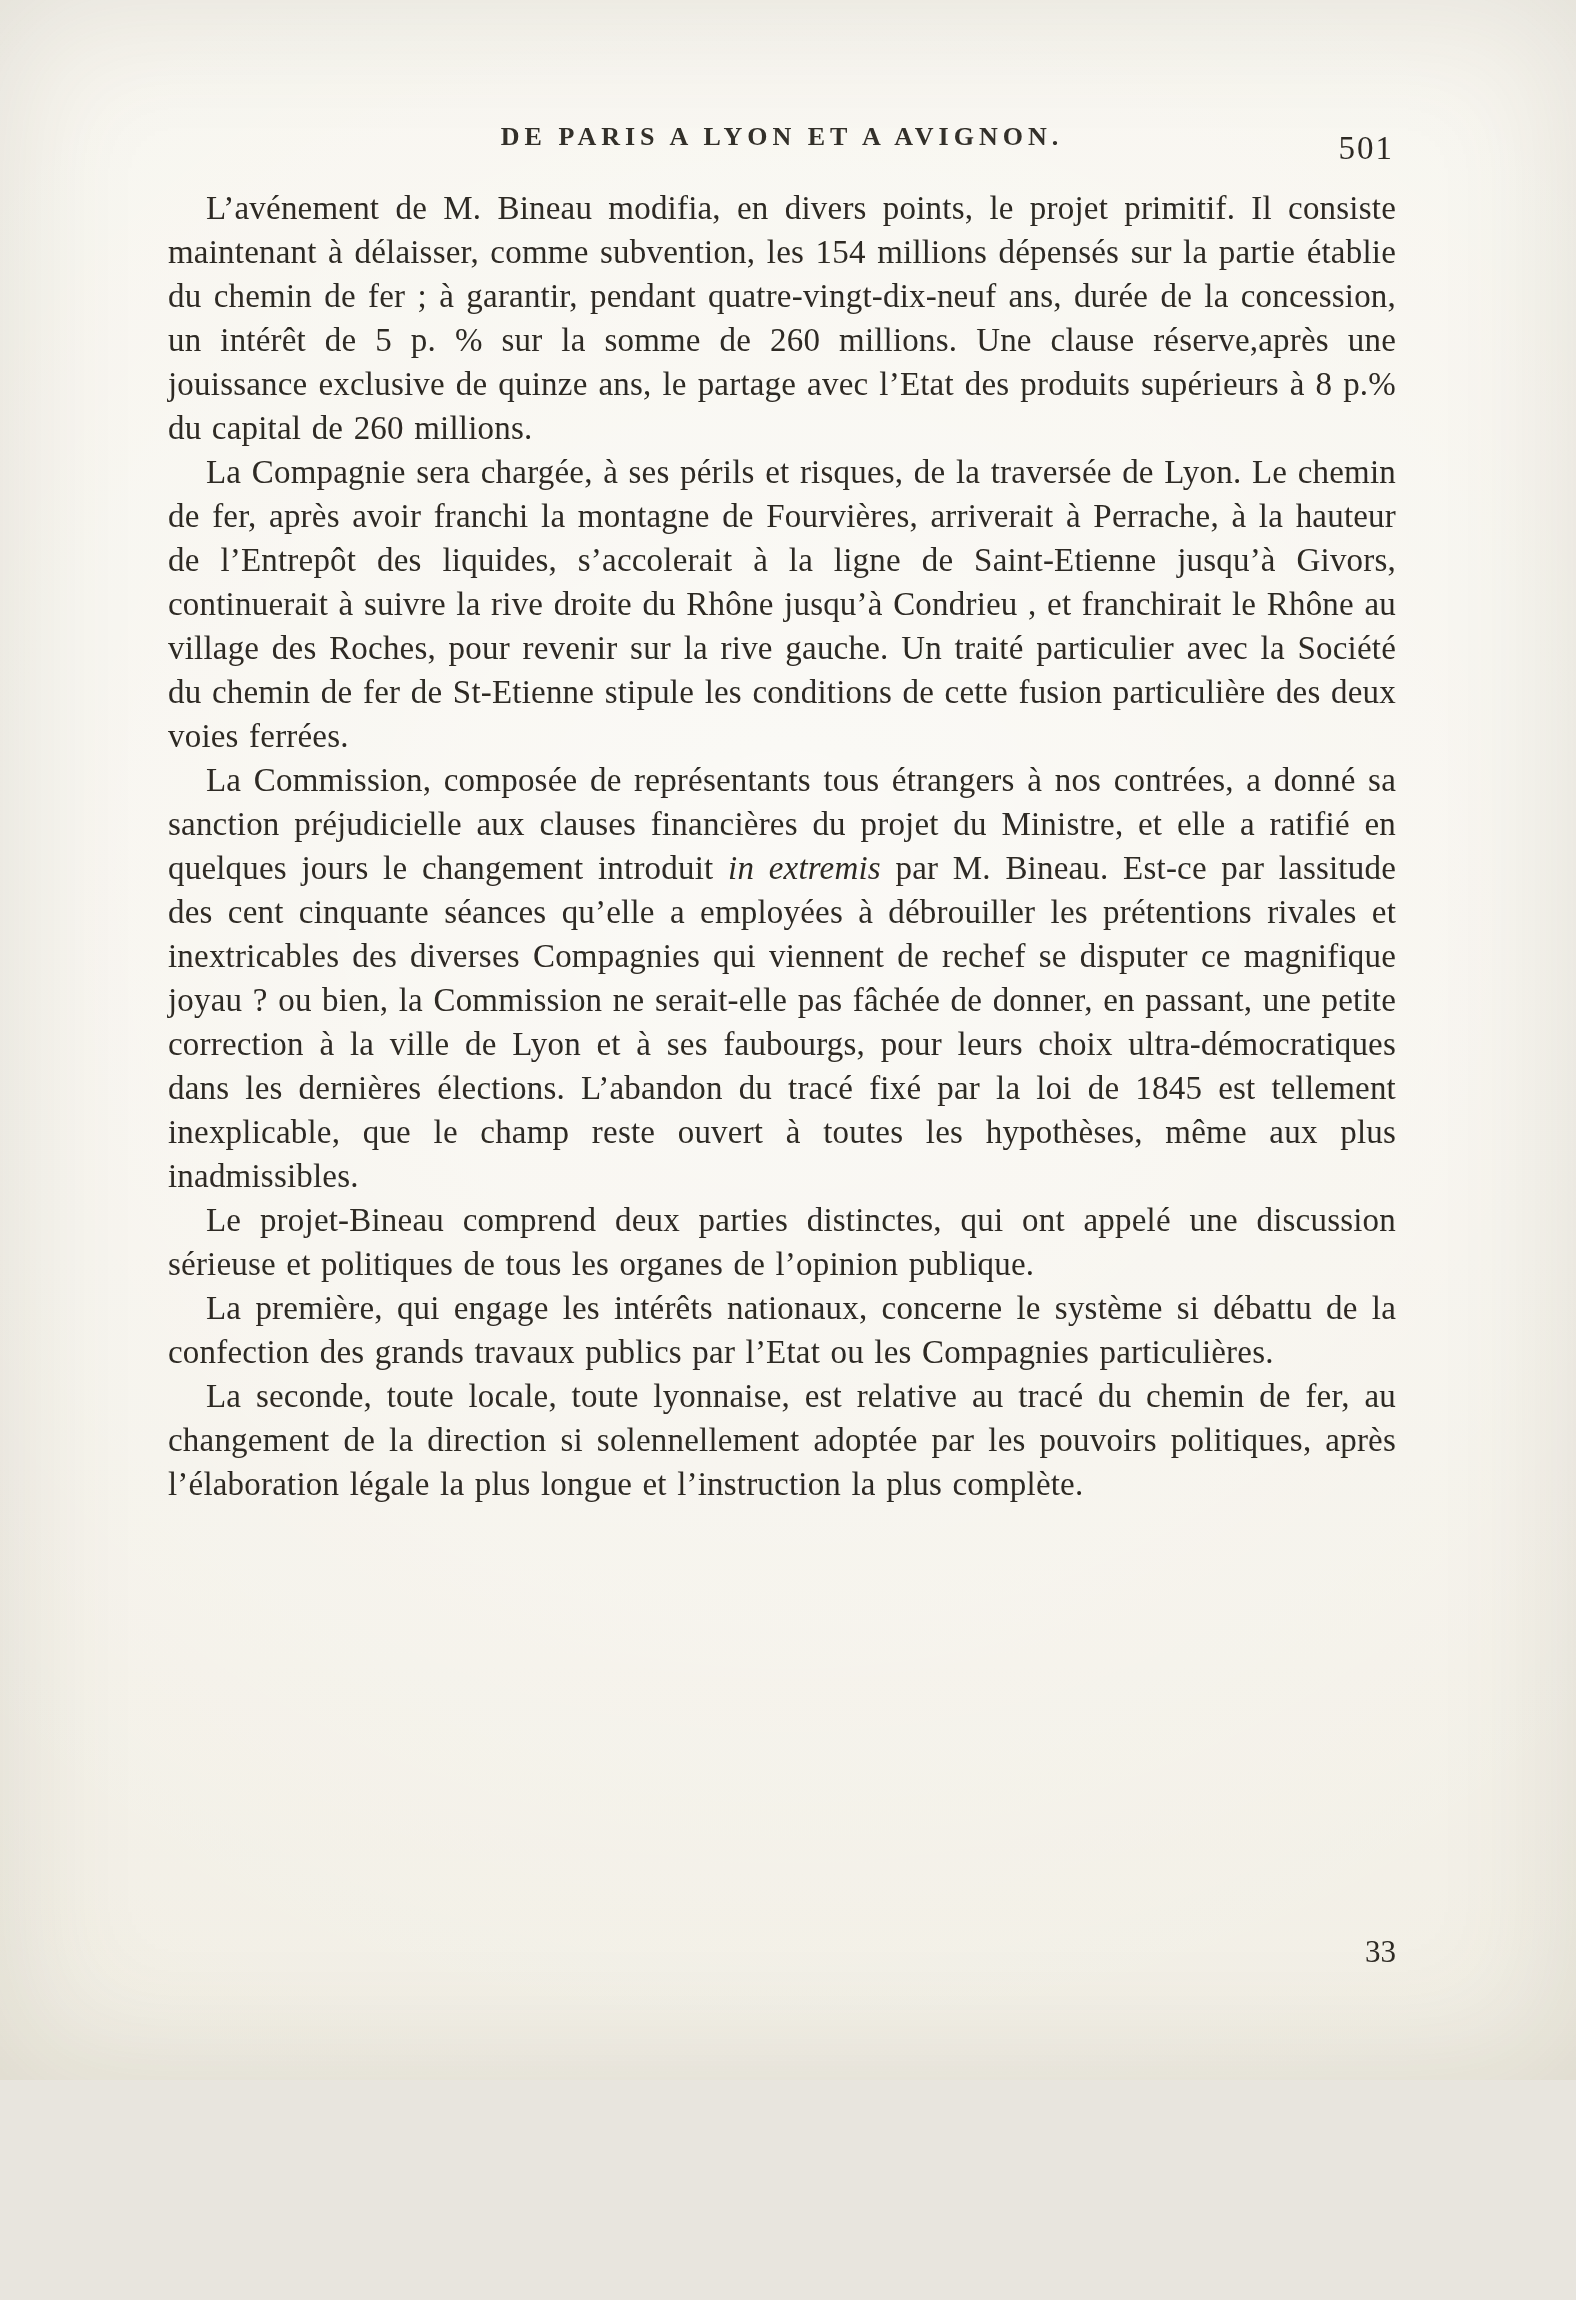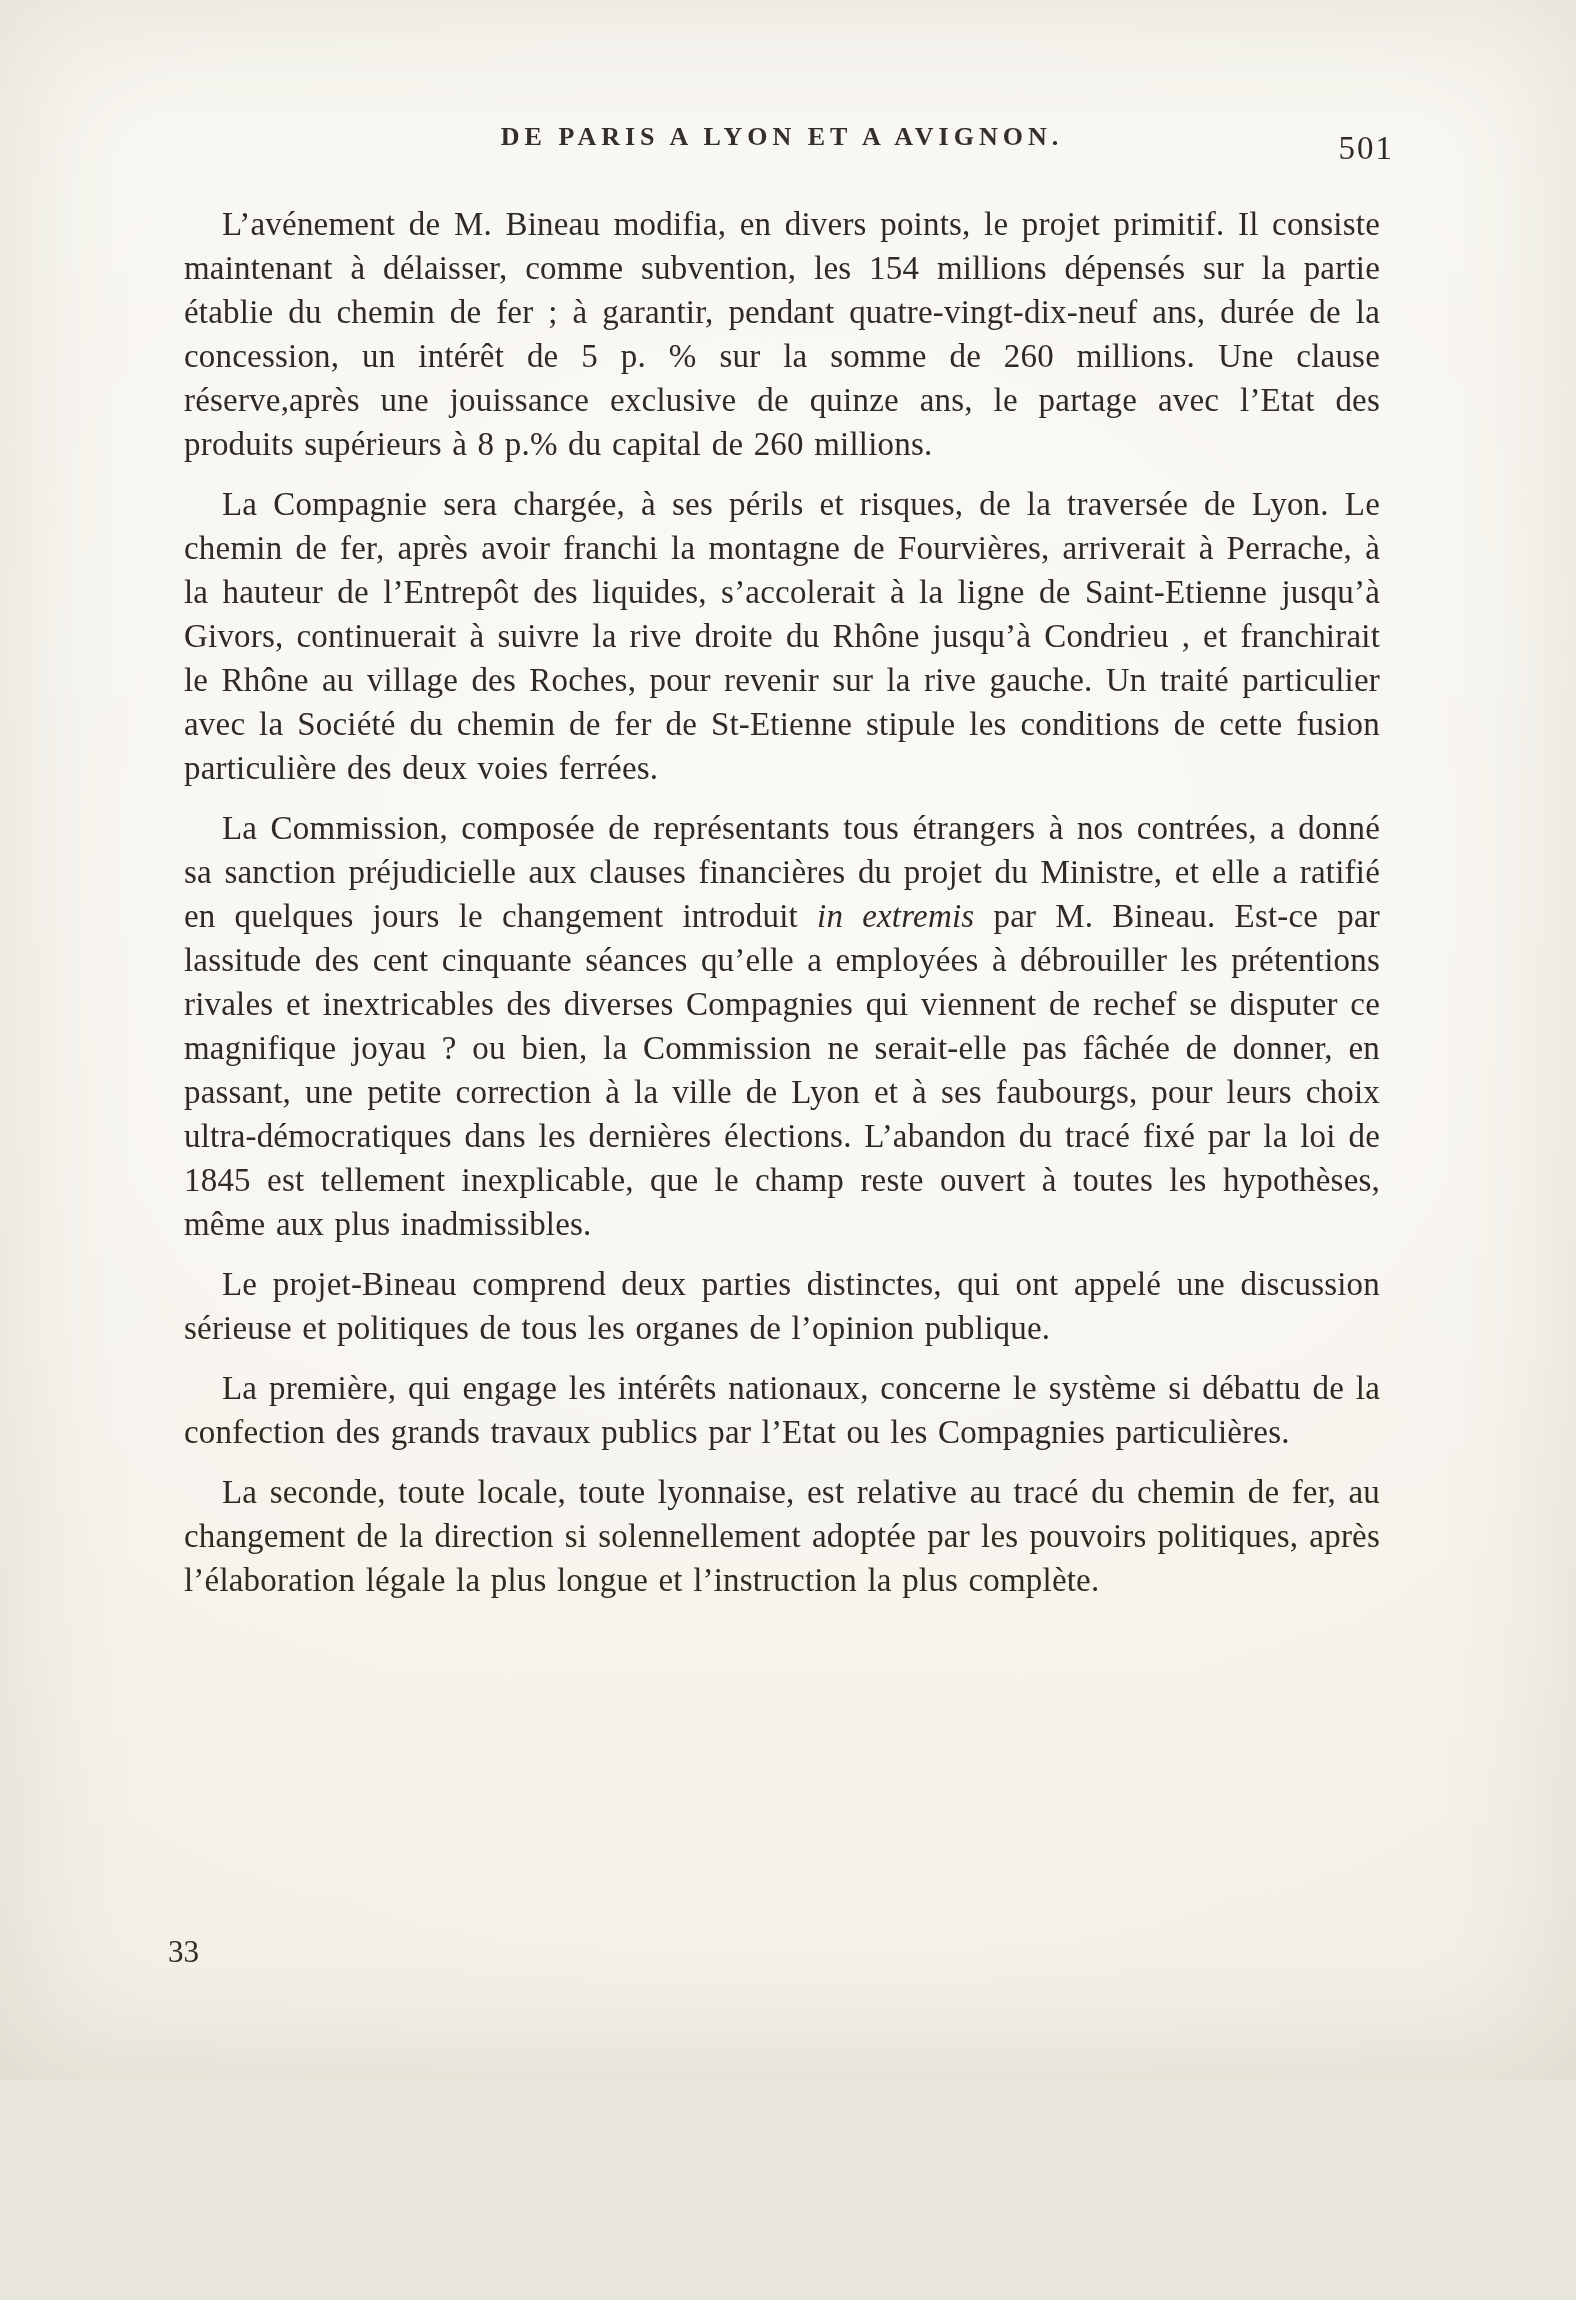--- a/index.html
+++ b/index.html
@@ -54,33 +54,33 @@
   }
   .body-text {
     font-size: 33px;
     line-height: 44px;
     text-align: justify;
     word-spacing: 2px;
     letter-spacing: 0.2px;
     color: #2e2a24;
   }
   .body-text p {
-    margin: 16px;
+    margin: 0;
     padding: 0;
     text-indent: 38px;
   }
   .body-text p i {
     font-style: italic;
   }
   .signature-line {
     position: absolute;
     left: 168px;
     top: 1934px;
     width: 1228px;
-    text-align: left;
+    text-align: right;
     font-size: 31px;
     color: #2e2a24;
   }
 </style>
 </head>
 <body>
 
 <div class="scan-page">
 
   <div class="column">

